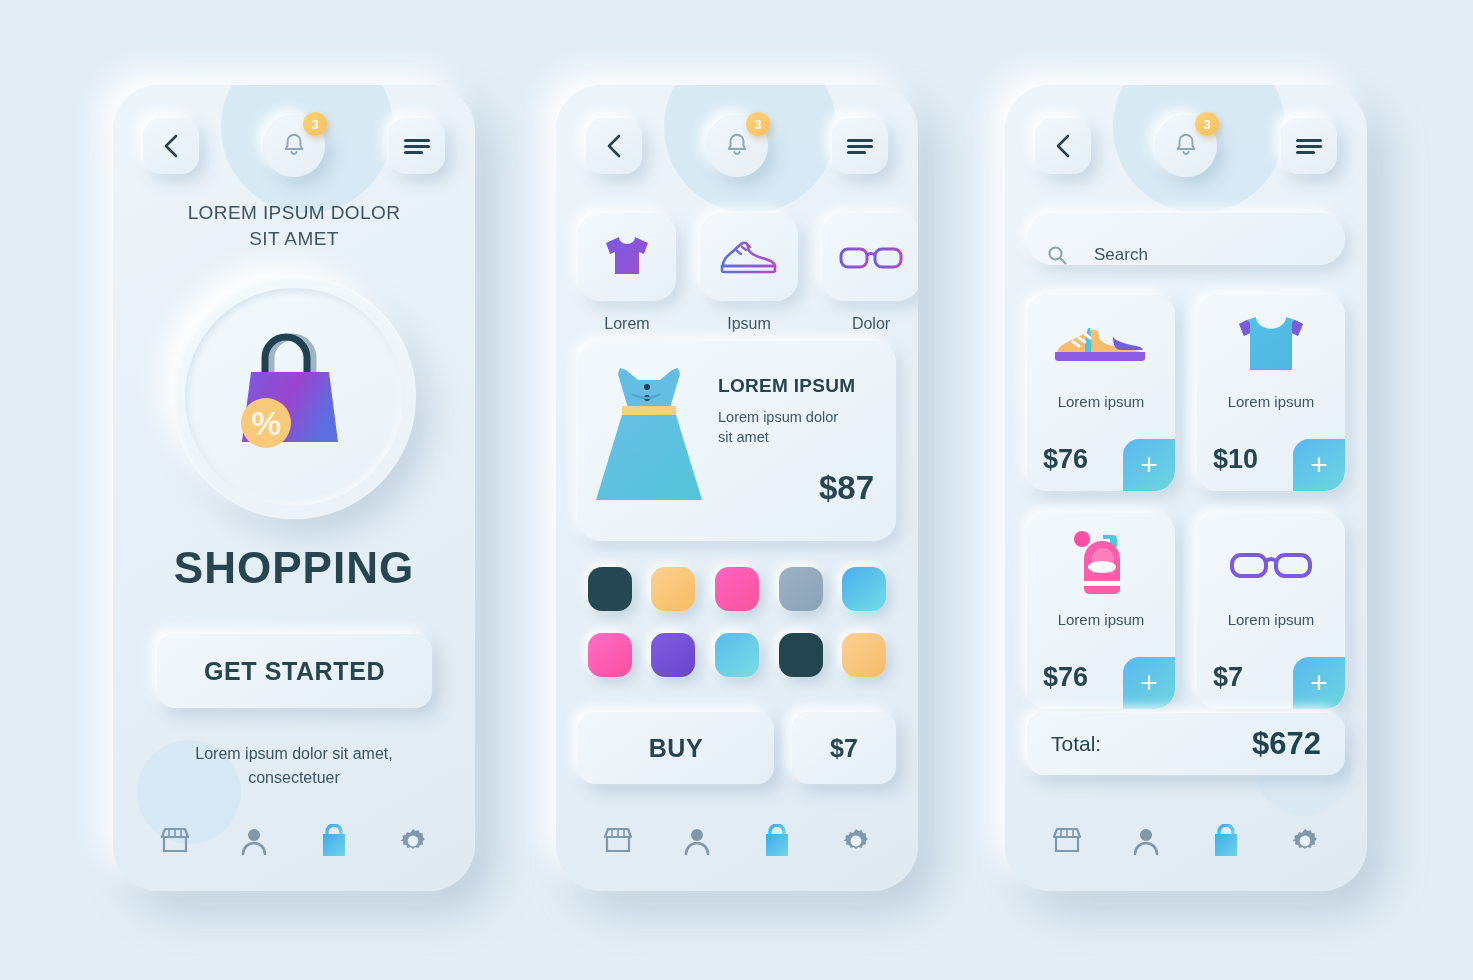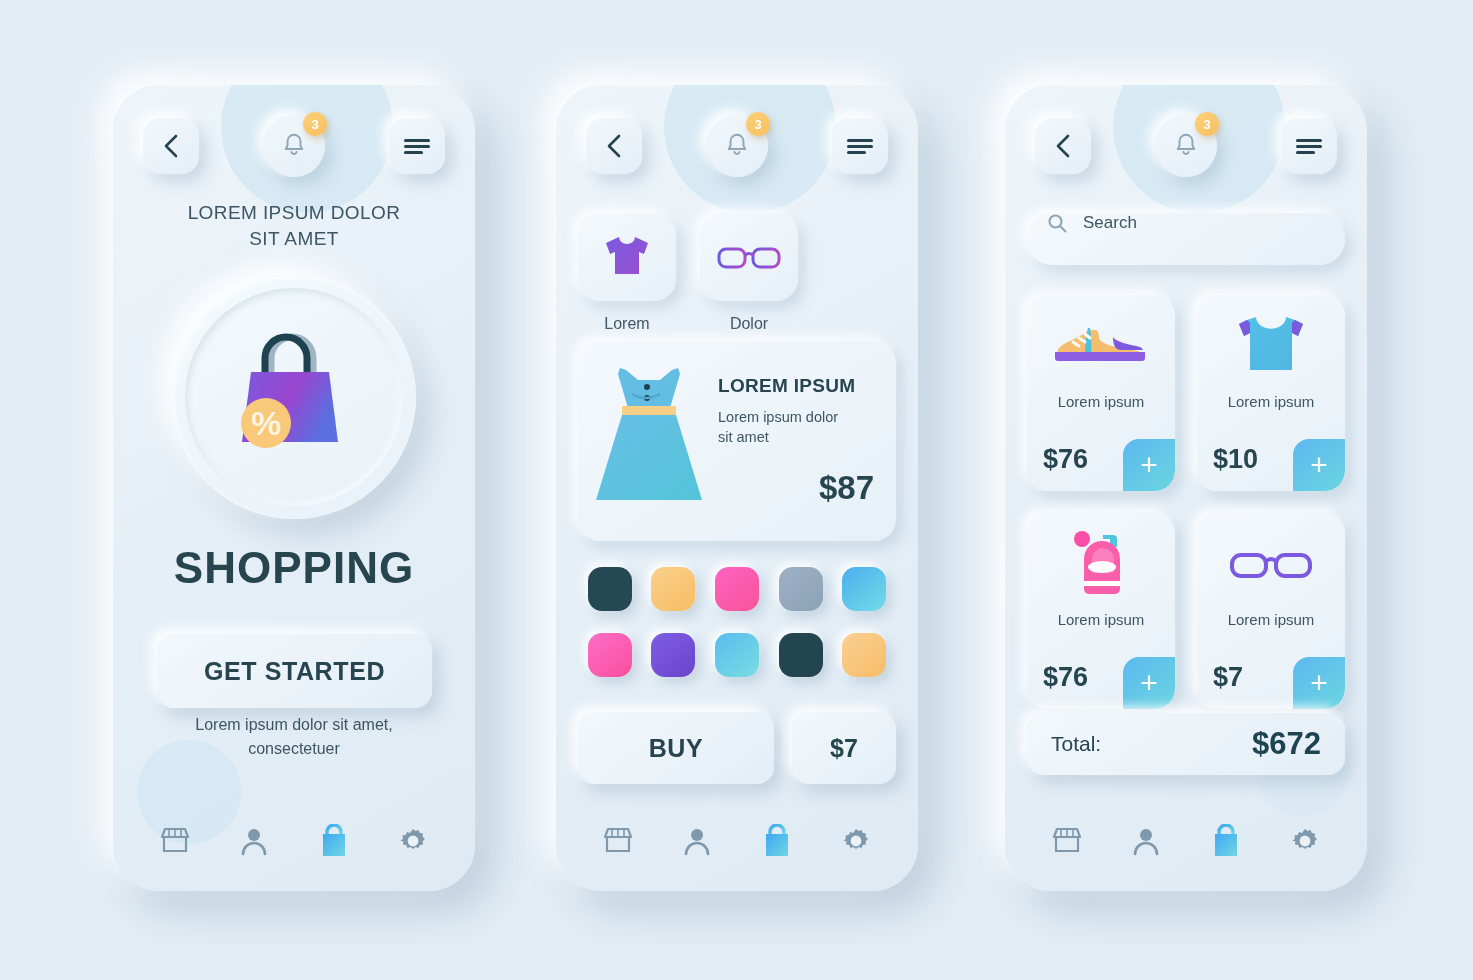--- a/index.html
+++ b/index.html
@@ -102,21 +102,21 @@
     color: #27454f; letter-spacing: 1px;
   }
   .cta {
     position: absolute; left: 44px; top: 549px;
     width: 275px; height: 74px; border-radius: 17px;
     display: flex; align-items: center; justify-content: center;
     font-size: 25px; font-weight: bold; color: #27454f;
     letter-spacing: .6px; cursor:pointer;text-align:right;
   }
   .subtext {
-    position: absolute; top: 628px; left: 0; width: 100%;
+    position: absolute; top: 657px; left: 0; width: 100%;
     text-align: center; color: #3d5562; font-size: 16px; line-height: 1.5;
   }
 
   
   .bottomnav {
     position: absolute; bottom: 0; left: 0; width: 100%; height: 86px;
     display: flex; align-items: center; justify-content: space-around;
     padding: 0 22px 14px;
   }
   .nav-item { cursor: pointer; display:flex; align-items:center; justify-content:center; width:52px; height:52px;}
@@ -167,21 +167,21 @@
   .price-btn {
     width: 104px; height: 72px; border-radius: 17px;
     display: flex; align-items: center; justify-content: center;
     font-size: 25px; font-weight: bold; color: #27454f; cursor:pointer;
   }
 
   
   .search-bar {
     position: absolute; left: 22px; top: 128px;
     width: 318px; height: 52px; border-radius: 26px;
-    display: flex; align-items: flex-start; padding-left: 20px; gap: 16px;
+    display: flex; align-items: flex-end; padding-left: 20px; gap: 27px;
     cursor: text;
   }
   .search-text { font-size: 17px; color: #3d5562; }
 
   .grid2 {
     position: absolute; left: 22px; top: 210px; width: 318px;
     display: grid; grid-template-columns: 1fr 1fr; gap: 22px;
   }
   .pcard {
     position: relative; height: 196px; border-radius: 20px;
@@ -337,20 +337,36 @@
             <defs>
                 <linearGradient id="ts1" x1="0" y1="0" x2="1" y2="1">
                   <stop offset="0%" stop-color="#7b5ae0"></stop>
                   <stop offset="100%" stop-color="#9b4fd0"></stop>
                 </linearGradient>
               </defs>
             <path d="M19 5 L6 11 l4 11 5-2 v22 h24 V20 l5 2 4-11 L35 5 a8 7 0 0 1-16 0z" fill="url(#ts1)"></path>
           </svg>
         </div>
         <div class="cat-label">Lorem</div>
+      </div>
+      <div class="cat">
+        <div class="cat-tile neu-soft">
+          <svg width="62" height="44" viewBox="0 0 62 44">
+            <defs>
+                <linearGradient id="sn1" x1="0" y1="0" x2="1" y2="0">
+                  <stop offset="0%" stop-color="#5b6fe0"></stop>
+                  <stop offset="100%" stop-color="#b449c9"></stop>
+                </linearGradient>
+              </defs>
+            <path d="M5 31 c0-6 3-9 8-13 4-3 8-8 12-10 3-1 5 1 5 4 0 5 7 9 14 11 6 2 12 3 13 8H5z" fill="none" stroke="url(#sn1)" stroke-width="2.6" stroke-linejoin="round"></path>
+            <path d="M4 31 h53 v4 a2 2 0 0 1-2 2 H6 a2 2 0 0 1-2-2z" fill="none" stroke="url(#sn1)" stroke-width="2.6"></path>
+            <path d="M19 16 l4 3 M24 12 l4 3 M29 9 l3 3" stroke="url(#sn1)" stroke-width="2.2" stroke-linecap="round"></path>
+          </svg>
+        </div>
+        <div class="cat-label">Ipsum</div>
       </div>
       <div class="cat">
         <div class="cat-tile neu-soft">
           <svg width="66" height="32" viewBox="0 0 66 32">
             <defs>
                 <linearGradient id="gl1" x1="0" y1="0" x2="1" y2="0">
                   <stop offset="0%" stop-color="#6f5ade"></stop>
                   <stop offset="100%" stop-color="#b14ac6"></stop>
                 </linearGradient>
               </defs>

